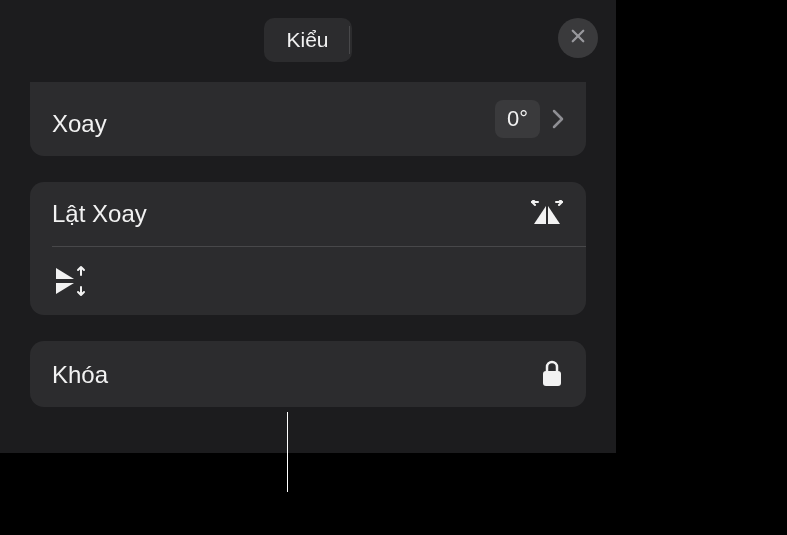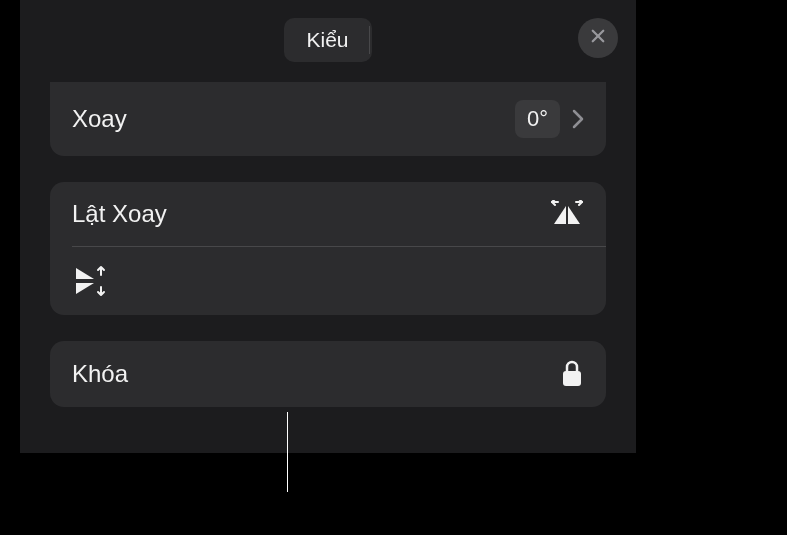--- a/index.html
+++ b/index.html
@@ -11,21 +11,20 @@
       width: 787px;
       height: 535px;
       background: #000;
       font-family: -apple-system, BlinkMacSystemFont, "Helvetica Neue", sans-serif;
       overflow: hidden;
     }
     .panel {
       width: 616px;
       background: #1c1c1e;
       position: relative;
-      margin-left: 20px;
     }
     .header {
       display: flex;
       align-items: center;
       justify-content: center;
       padding: 18px 16px 20px;
       position: relative;
     }
     .tabs {
       display: flex;
@@ -75,21 +74,21 @@
       margin-bottom: 26px;
       overflow: hidden;
     }
     .group.first {
       border-top-left-radius: 0;
       border-top-right-radius: 0;
       margin-top: 0;
     }
     .row {
       display: flex;
-      align-items: center;
+      align-items: flex-end;
       justify-content: space-between;
       padding: 18px 22px;
       cursor: pointer;
     }
     .row-label {
       font-size: 24px;
       color: #f2f2f2;
       font-weight: 400;
     }
     .row-right {

